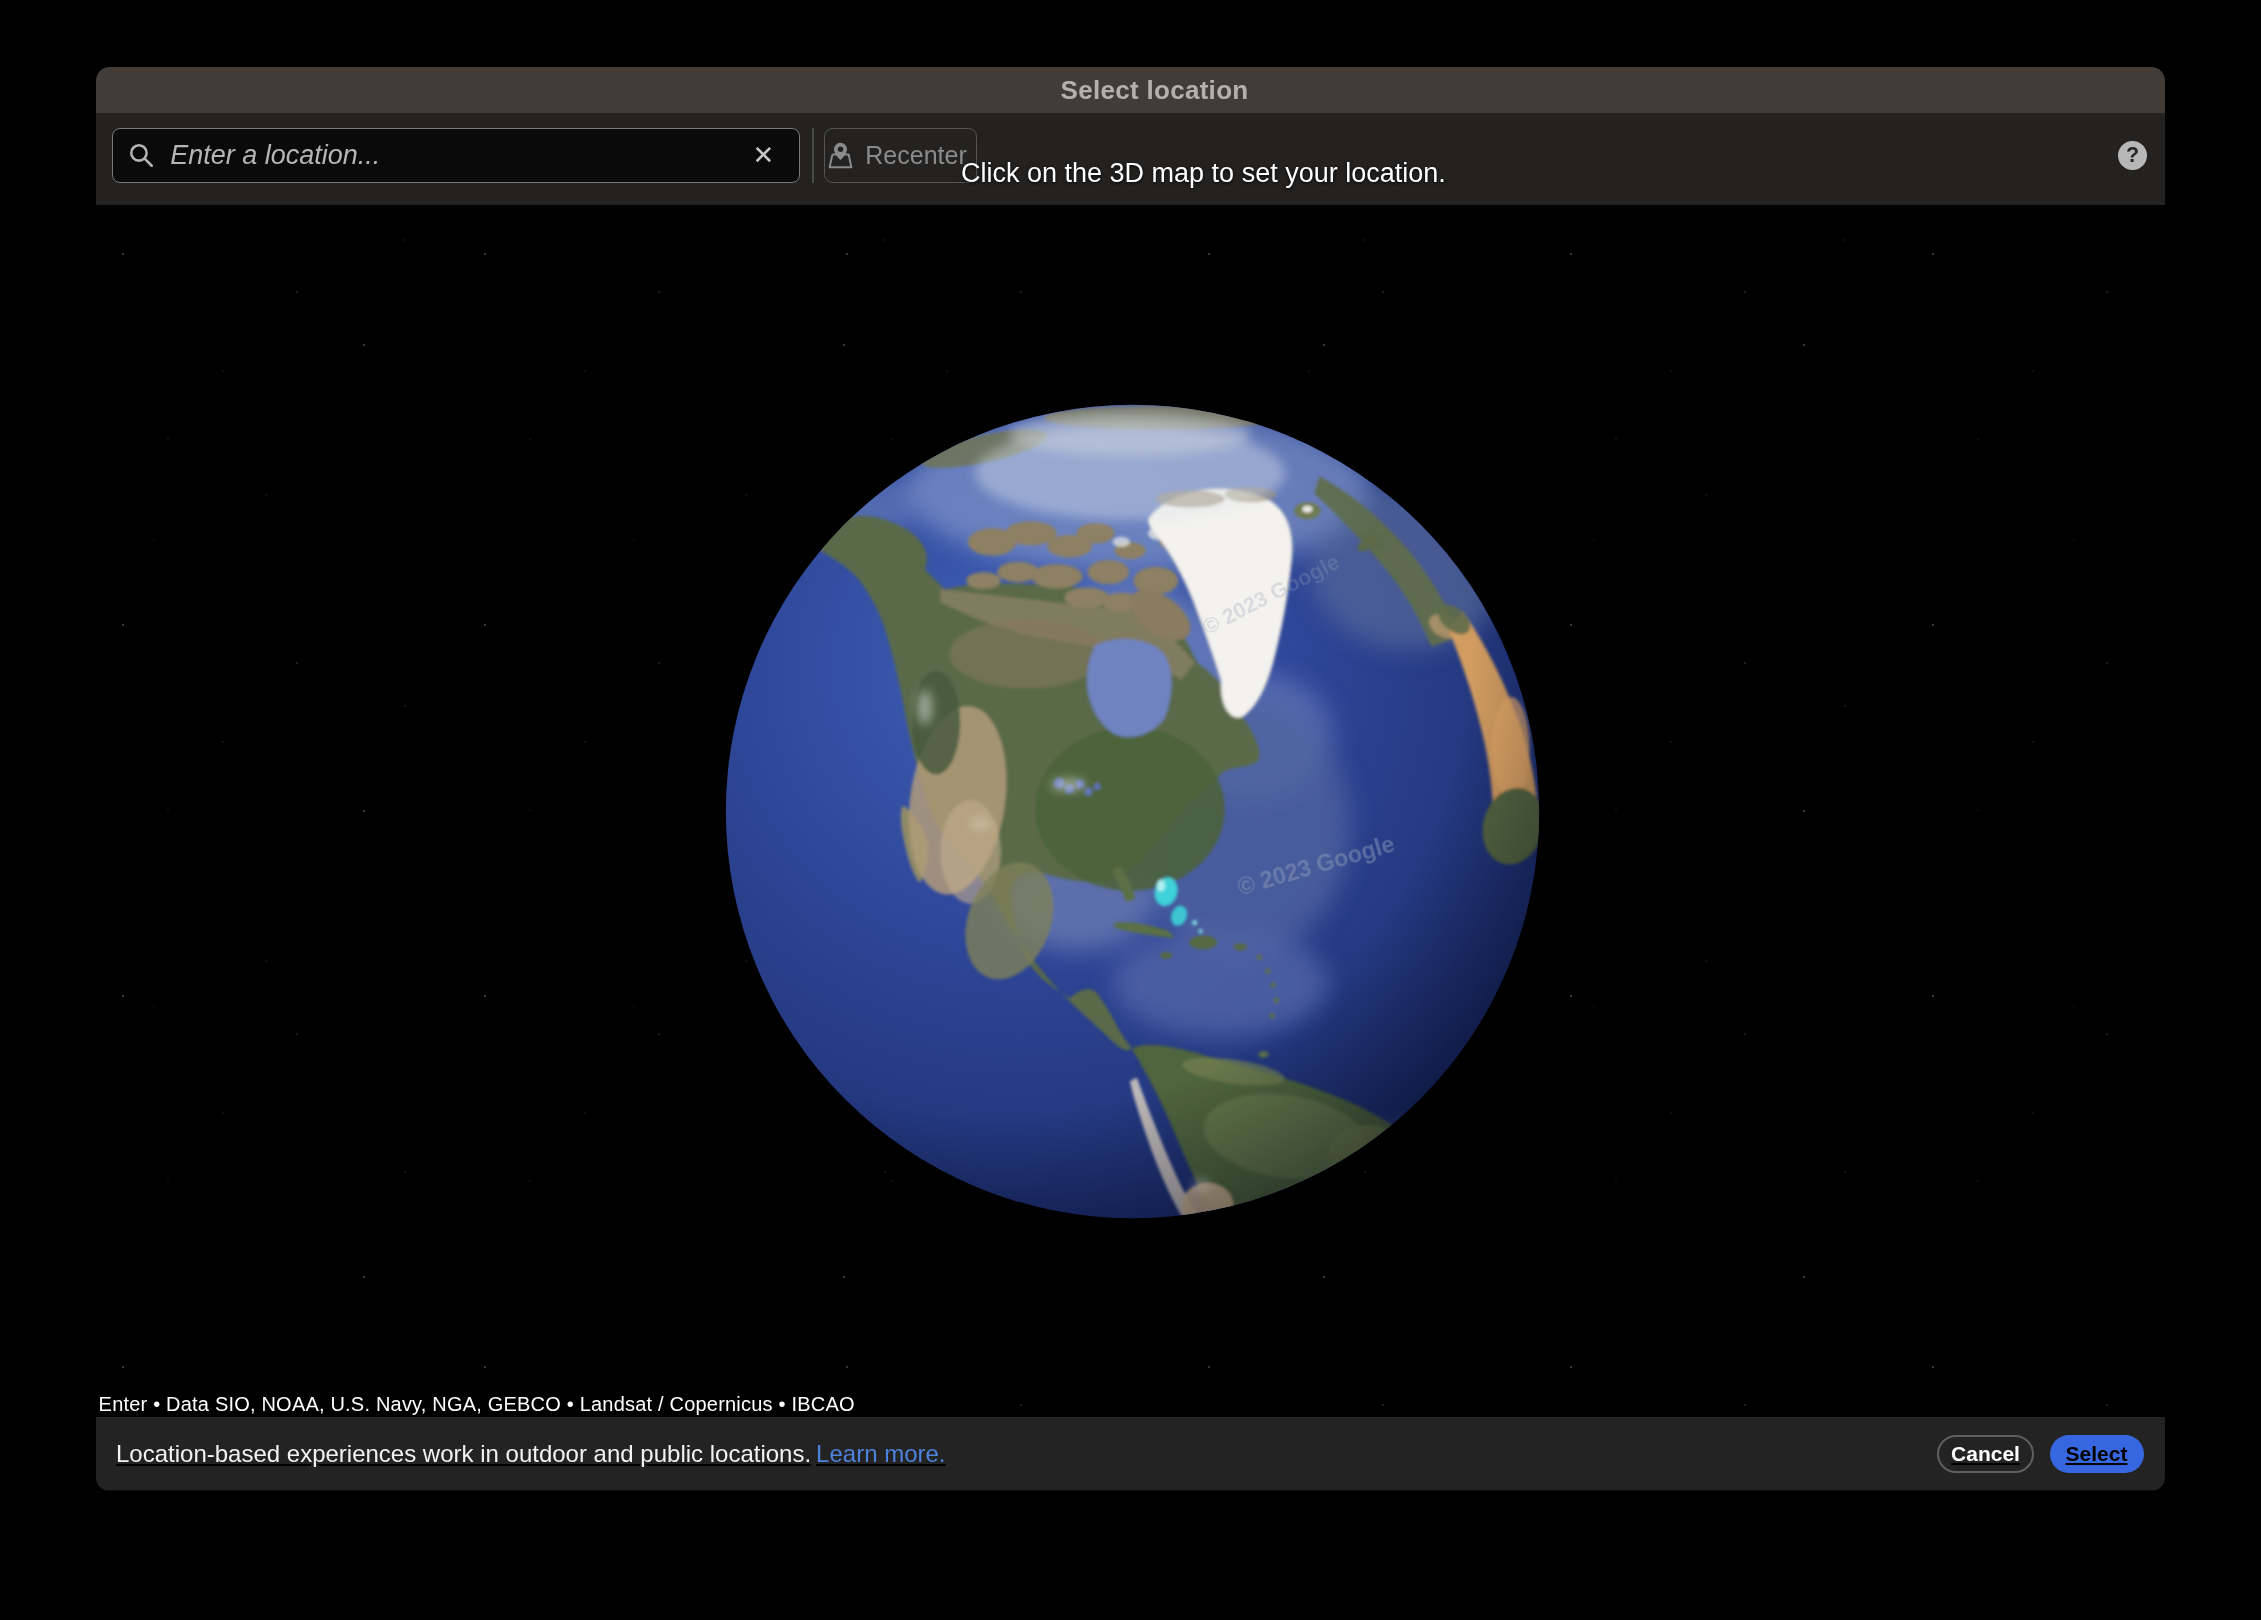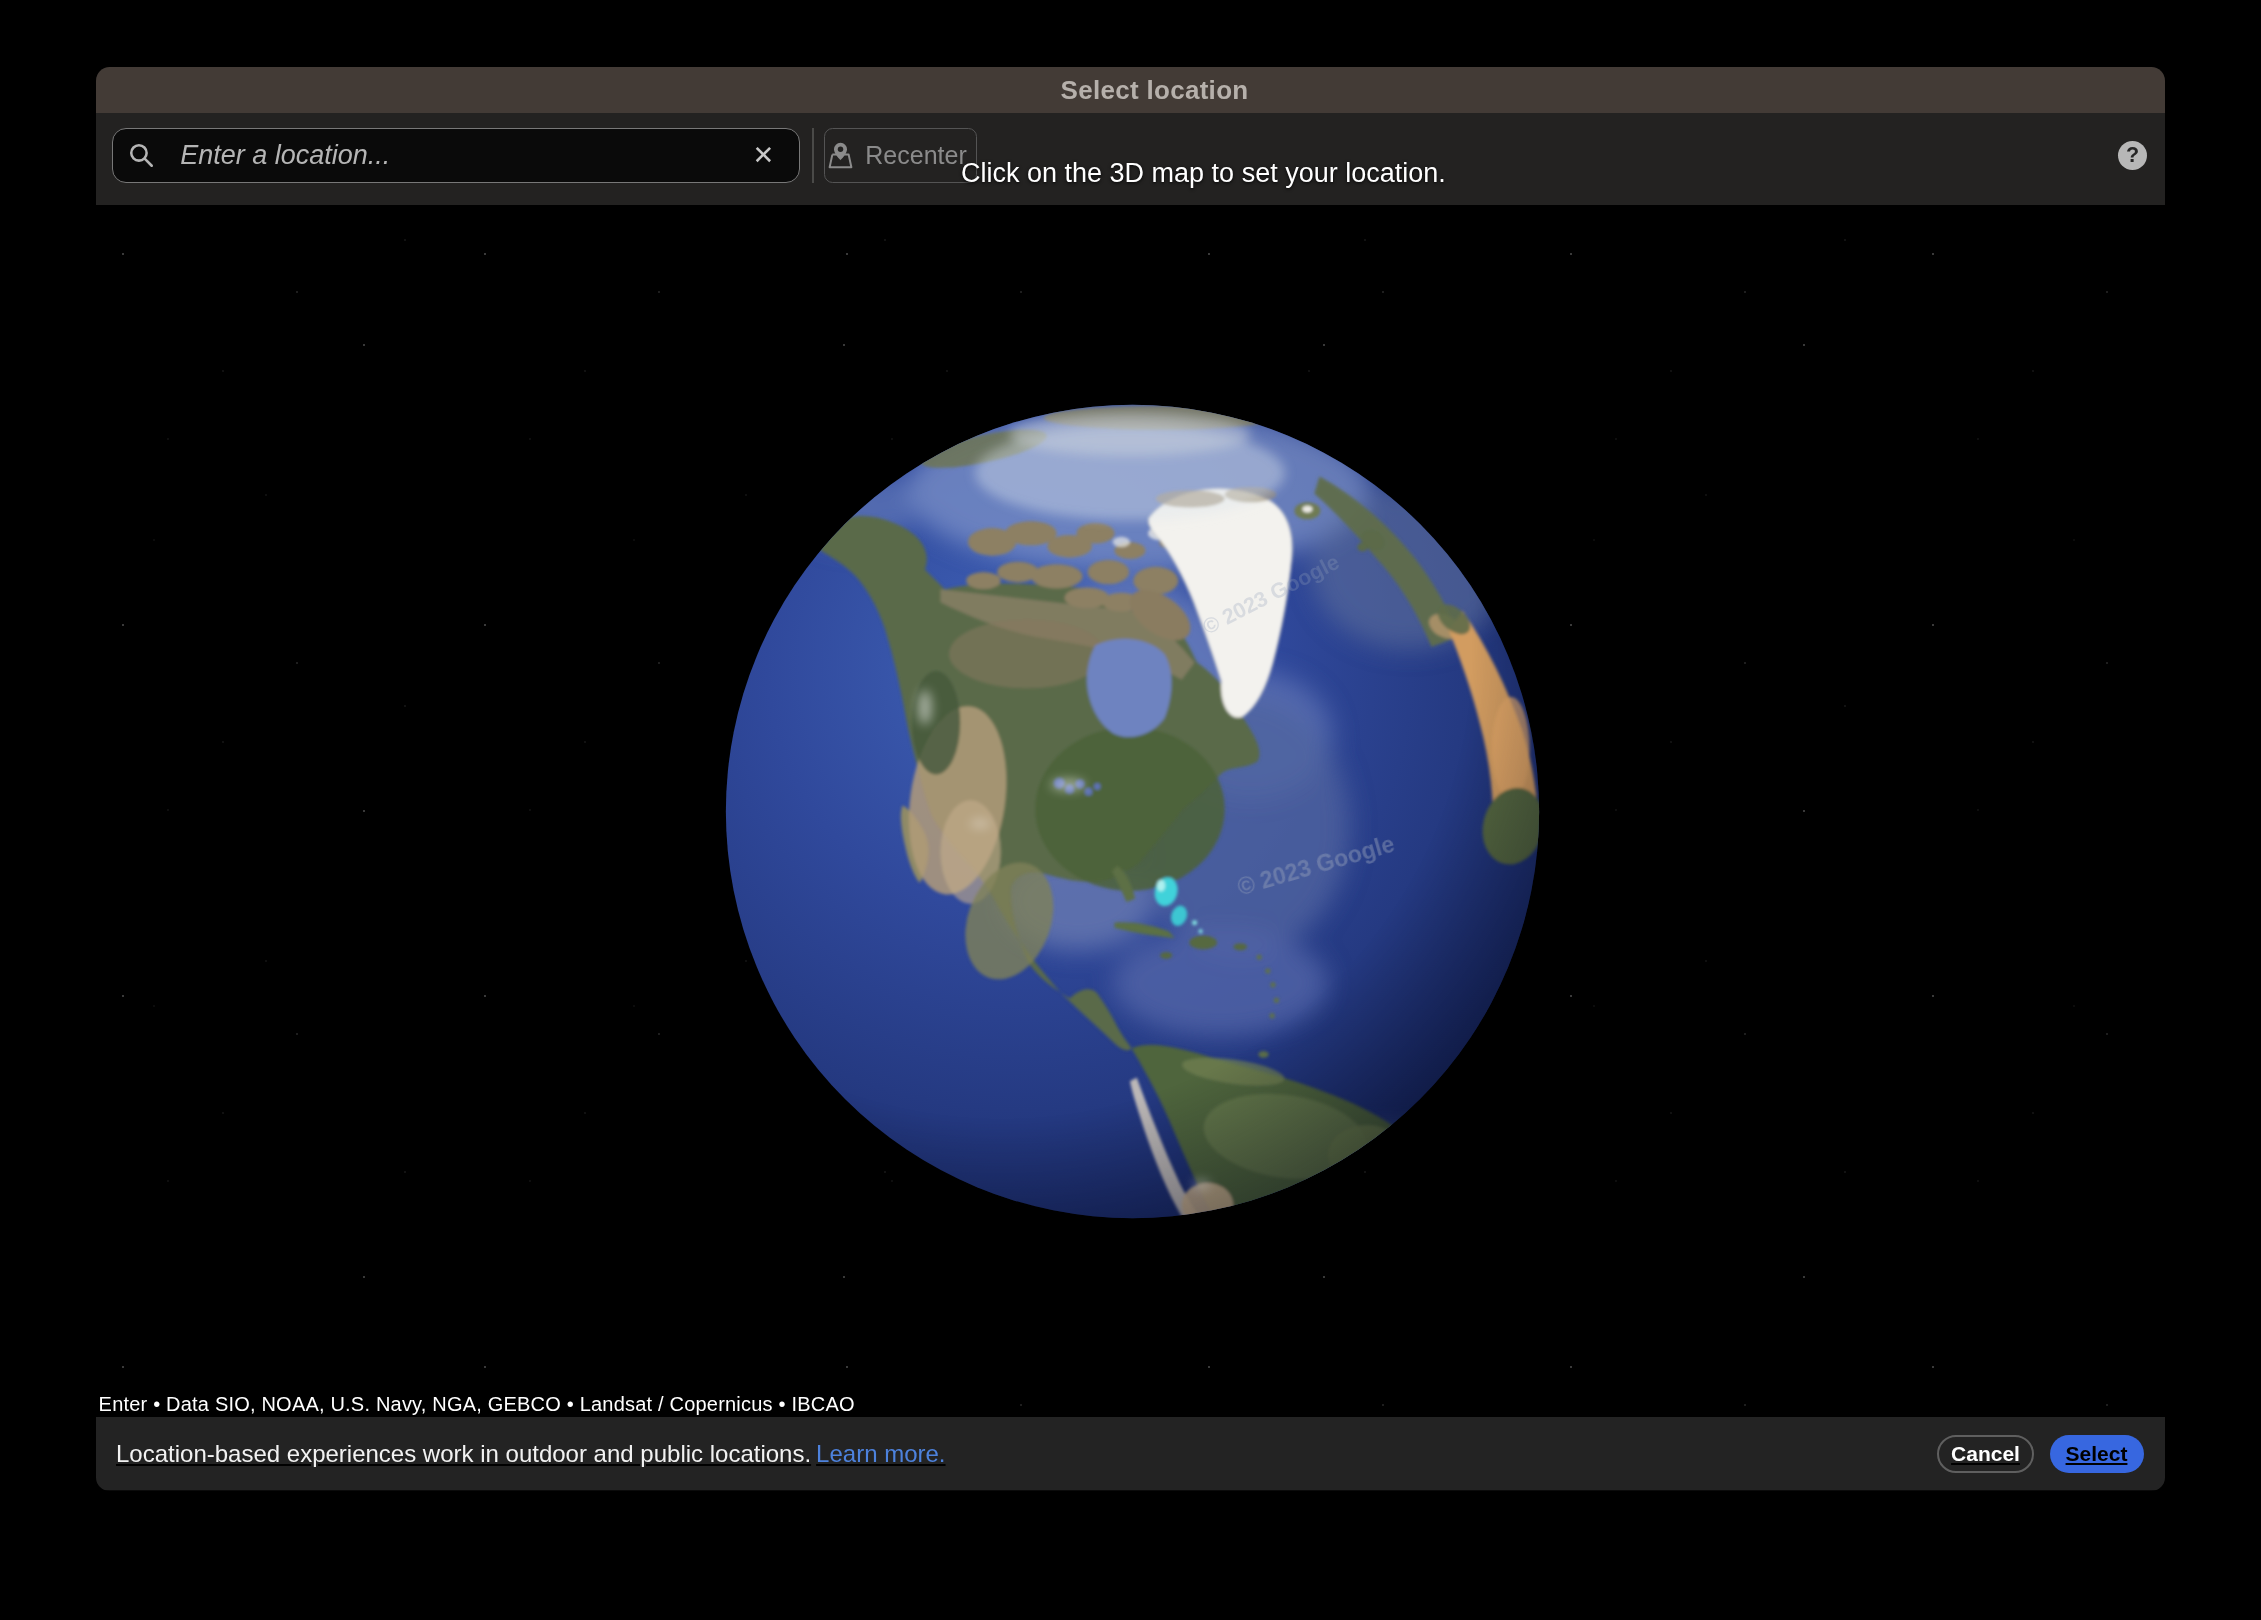--- a/index.html
+++ b/index.html
@@ -1,21 +1,21 @@
 <!DOCTYPE html>
 <html style="font-size:13.8px"><head>
 <meta charset="utf-8">
 <style>
   html,body{margin:0;padding:0;background:#000;}
   body{width:2261px;height:1620px;position:relative;font-family:"Liberation Sans",sans-serif;overflow:hidden;}
   .dialog{position:absolute;left:96px;top:67px;width:2069px;height:1424px;border-radius:13.8px;overflow:hidden;background:#0b0b0b;}
   .titlebar{height:46px;background:#433b36;display:flex;align-items:center;justify-content:center;padding-left:48px;}
   .titlebar .title{color:#b6b0ab;font-size:26px;font-weight:bold;letter-spacing:0.3px;}
   .toolbar{height:92px;background:#232221;position:relative;}
-  .search-box{position:absolute;left:16.4px;top:14.6px;width:688px;height:55px;background:#0a0a0a;border:1.7px solid #787878;border-radius:14px;display:flex;align-items:center;box-sizing:border-box;gap:10px;}
+  .search-box{position:absolute;left:16.4px;top:14.6px;width:688px;height:55px;background:#0a0a0a;border:1.7px solid #787878;border-radius:8px;display:flex;align-items:center;box-sizing:border-box;}
   .search-box .sicon{margin:0 12px 0 13.8px;display:flex;align-items:center;}
   .search-box input{flex:1;background:transparent;border:none;outline:none;color:#e8e8e8;font-size:27px;font-family:"Liberation Sans",sans-serif;min-width:0;}
   .search-box input::placeholder{font-style:italic;color:#b5b5b5;}
   .clear-btn{color:#c9c9c9;font-size:26px;line-height:1;margin:0 19px 0 8.6px;cursor:pointer;background:none;border:none;font-family:"Liberation Sans",sans-serif;}
   .tdivider{position:absolute;left:716px;top:14.6px;width:1.7px;height:55px;background:#4a4a48;}
   .recenter{position:absolute;left:728px;top:14.6px;width:153px;height:55px;border:1.7px solid #545454;border-radius:8.6px;color:#8b8b8b;font-size:25px;display:flex;align-items:center;gap:10.3px;padding-left:1px;box-sizing:border-box;background:transparent;font-family:"Liberation Sans",sans-serif;}
   .instruction{position:absolute;left:865px;top:0;height:120px;display:flex;align-items:center;color:#fff;font-size:27px;text-shadow:0 0.9px 3.4px rgba(0,0,0,.9);white-space:nowrap;}
   .help-btn{position:absolute;left:2022px;top:28.4px;width:29px;height:29px;border-radius:50%;background:#b7b7b7;color:#262626;font-weight:bold;font-size:21.5px;display:flex;align-items:center;justify-content:center;border:none;cursor:pointer;font-family:"Liberation Sans",sans-serif;}
   .map{position:absolute;left:0;top:138px;width:2069px;height:1212px;background:#000;overflow:hidden;}
   .map .stars{position:absolute;inset:0;

